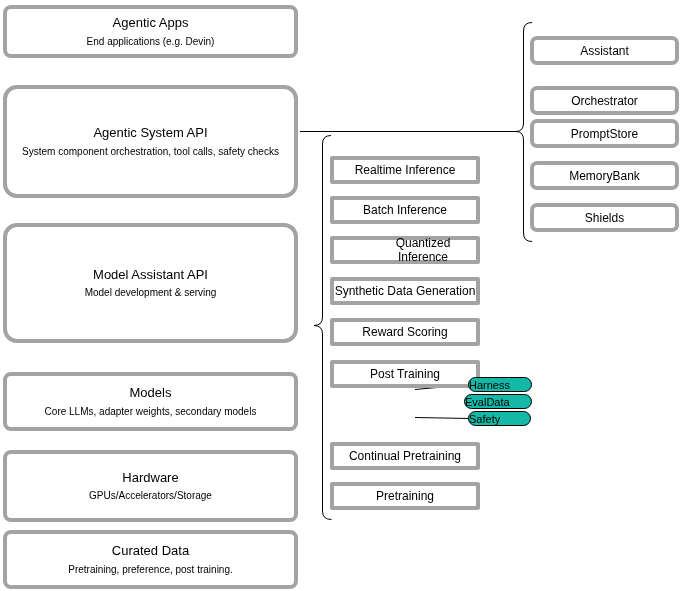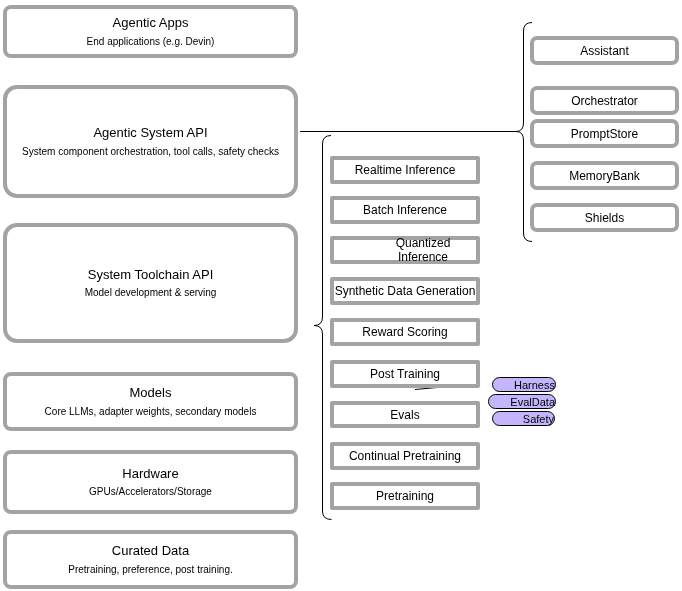--- a/index.html
+++ b/index.html
@@ -25,28 +25,27 @@
     z-index:2;
   }
   .stack-node{left:3px;width:295px;border-radius:8px;}
   .stack-node.big{border-radius:14px;}
   .node .title{font-size:13px;line-height:1.3;}
   .node .subtitle{font-size:10px;line-height:1.3;margin-top:3px;padding:0 10px;}
   .mid-node{left:330px;width:150px;height:28px;border-radius:2px;font-size:12px;margin-top:11px;}
   .right-node{left:530px;width:149px;height:29px;border-radius:7px;font-size:12px;}
   .pill{
     position:absolute;
-    background:#c4b5fd;
+    background:#14b8a6;
     border:1px solid #000;
     border-radius:999px;
     box-sizing:border-box;
-    display:flex;align-items:center;justify-content:flex-end;
+    display:flex;align-items:center;justify-content:flex-start;
     font-size:11px;
     z-index:3;
-    margin-left:24px;
   }
 </style>
 </head>
 <body>
 
 <div class="canvas">
 
   <svg class="wires" viewBox="0 0 682 591" fill="none" stroke="#000" stroke-width="1">
     <path d="M300 131.5 L516 131.5"></path>
     <path d="M331 135.5 Q322.5 135.5 322.5 144 L322.5 317 Q322.5 325.5 314 325.5 Q322.5 325.5 322.5 334 L322.5 511 Q322.5 519.5 331.5 519.5"></path>
@@ -59,30 +58,30 @@
     <div class="title">Agentic Apps</div>
     <div class="subtitle">End applications (e.g. Devin)</div>
   </div>
 
   <div class="node stack-node big" style="top:85px;height:113px;">
     <div class="title">Agentic System API</div>
     <div class="subtitle">System component orchestration, tool calls, safety checks</div>
   </div>
 
   <div class="node stack-node big" style="top:223px;height:120px;">
-    <div class="title">System Toolchain API</div>
+    <div class="title">Model Assistant API</div>
     <div class="subtitle">Model development &amp; serving</div>
   </div>
 
   <div class="node stack-node" style="top:372px;height:59px;">
     <div class="title">Models</div>
     <div class="subtitle">Core LLMs, adapter weights, secondary models</div>
   </div>
 
-  <div class="node stack-node" style="top:450px;height:64px;">
+  <div class="node stack-node" style="top:450px;height:72px;">
     <div class="title">Hardware</div>
     <div class="subtitle">GPUs/Accelerators/Storage</div>
   </div>
 
   <div class="node stack-node" style="top:530px;height:59px;">
     <div class="title">Curated Data</div>
     <div class="subtitle">Pretraining, preference, post training.</div>
   </div>
 
   <div class="node mid-node" style="top:145px;">
@@ -95,23 +94,20 @@
     <span>Quantized Inference</span>
   </div>
   <div class="node mid-node" style="top:266px;">
     <span>Synthetic Data Generation</span>
   </div>
   <div class="node mid-node" style="top:349px;">
     <span>Post Training</span>
   </div>
   <div class="node mid-node" style="top:307px;">
     <span>Reward Scoring</span>
-  </div>
-  <div class="node mid-node" style="top:390px;height:27px;">
-    <span>Evals</span>
   </div>
   <div class="node mid-node" style="top:431px;">
     <span>Continual Pretraining</span>
   </div>
   <div class="node mid-node" style="top:471px;">
     <span>Pretraining</span>
   </div>
 
   <div class="pill" style="left:468px;top:377px;width:64px;height:15px;">
     <span>Harness</span>

